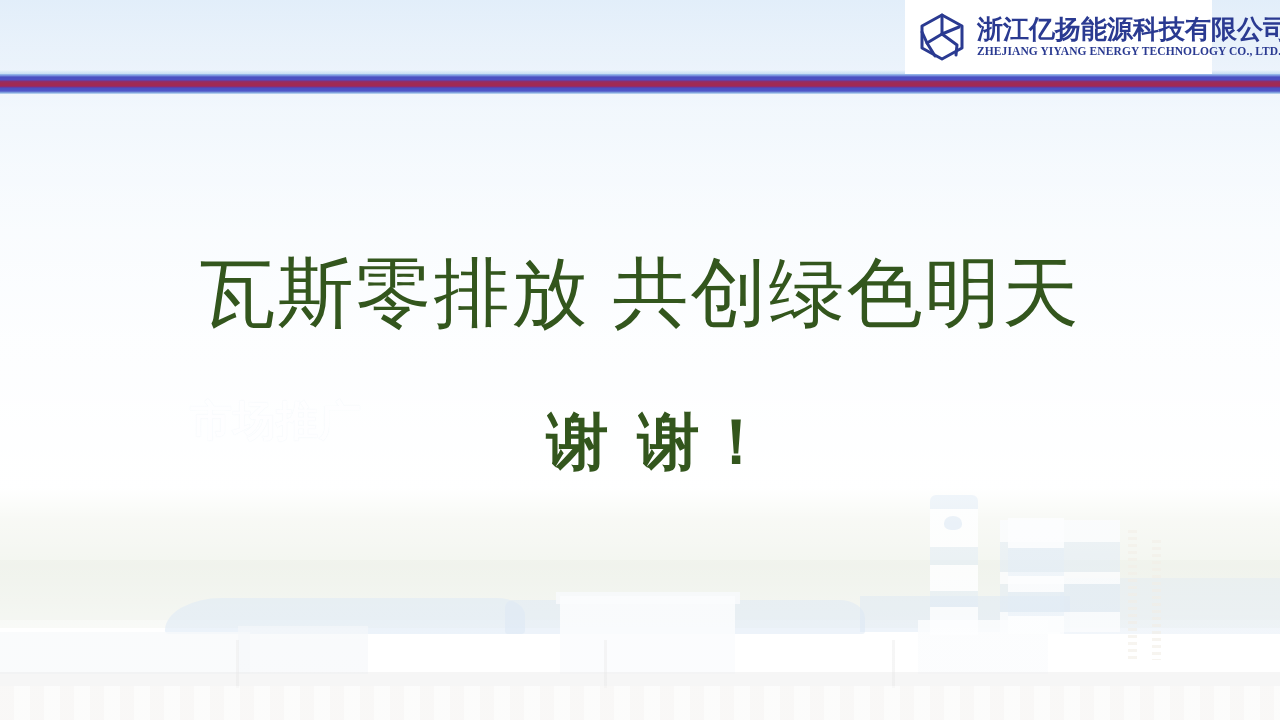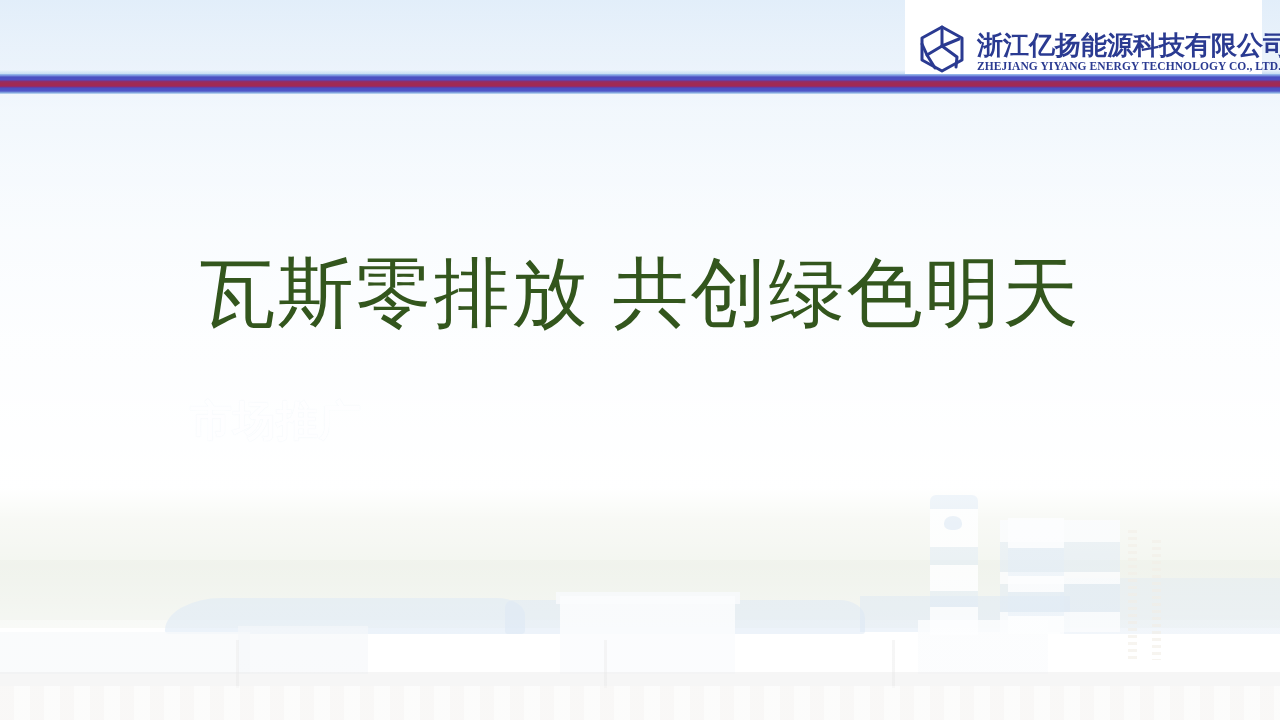--- a/index.html
+++ b/index.html
@@ -250,24 +250,24 @@
     position: absolute;
     left: 0; right: 0;
     top: 70px; height: 5px;
     background: linear-gradient(to bottom, rgba(190,215,240,0) 0%, rgba(150,190,230,0.55) 100%);
   }
 
   
   .logo-plate {
     position: absolute;
     left: 905px; top: 0;
-    width: 357px; height: 74px;
+    width: 307px; height: 74px;
     background: #ffffff;
     display: flex;
-    align-items: flex-end;
+    align-items: center;
     padding-left: 12px;
     box-sizing: border-box;
   }
   .logo-mark {
     width: 50px; height: 50px;
     flex: 0 0 auto;
     margin-right: 10px;
   }
   .logo-text { display: flex; flex-direction: column; justify-content: center; }
   .logo-cn {
@@ -382,14 +382,15 @@
     <div class="logo-text">
       <div class="logo-cn">浙江亿扬能源科技有限公司</div>
       <div class="logo-en">ZHEJIANG YIYANG ENERGY TECHNOLOGY CO., LTD.</div>
     </div>
   </div>
 
   <div class="ghost-label">市场推广</div>
 
   <div class="headline">瓦斯零排放  共创绿色明天</div>
 
+  <div class="thanks">谢  谢！</div>
 
 </div>
 
 </body></html>

